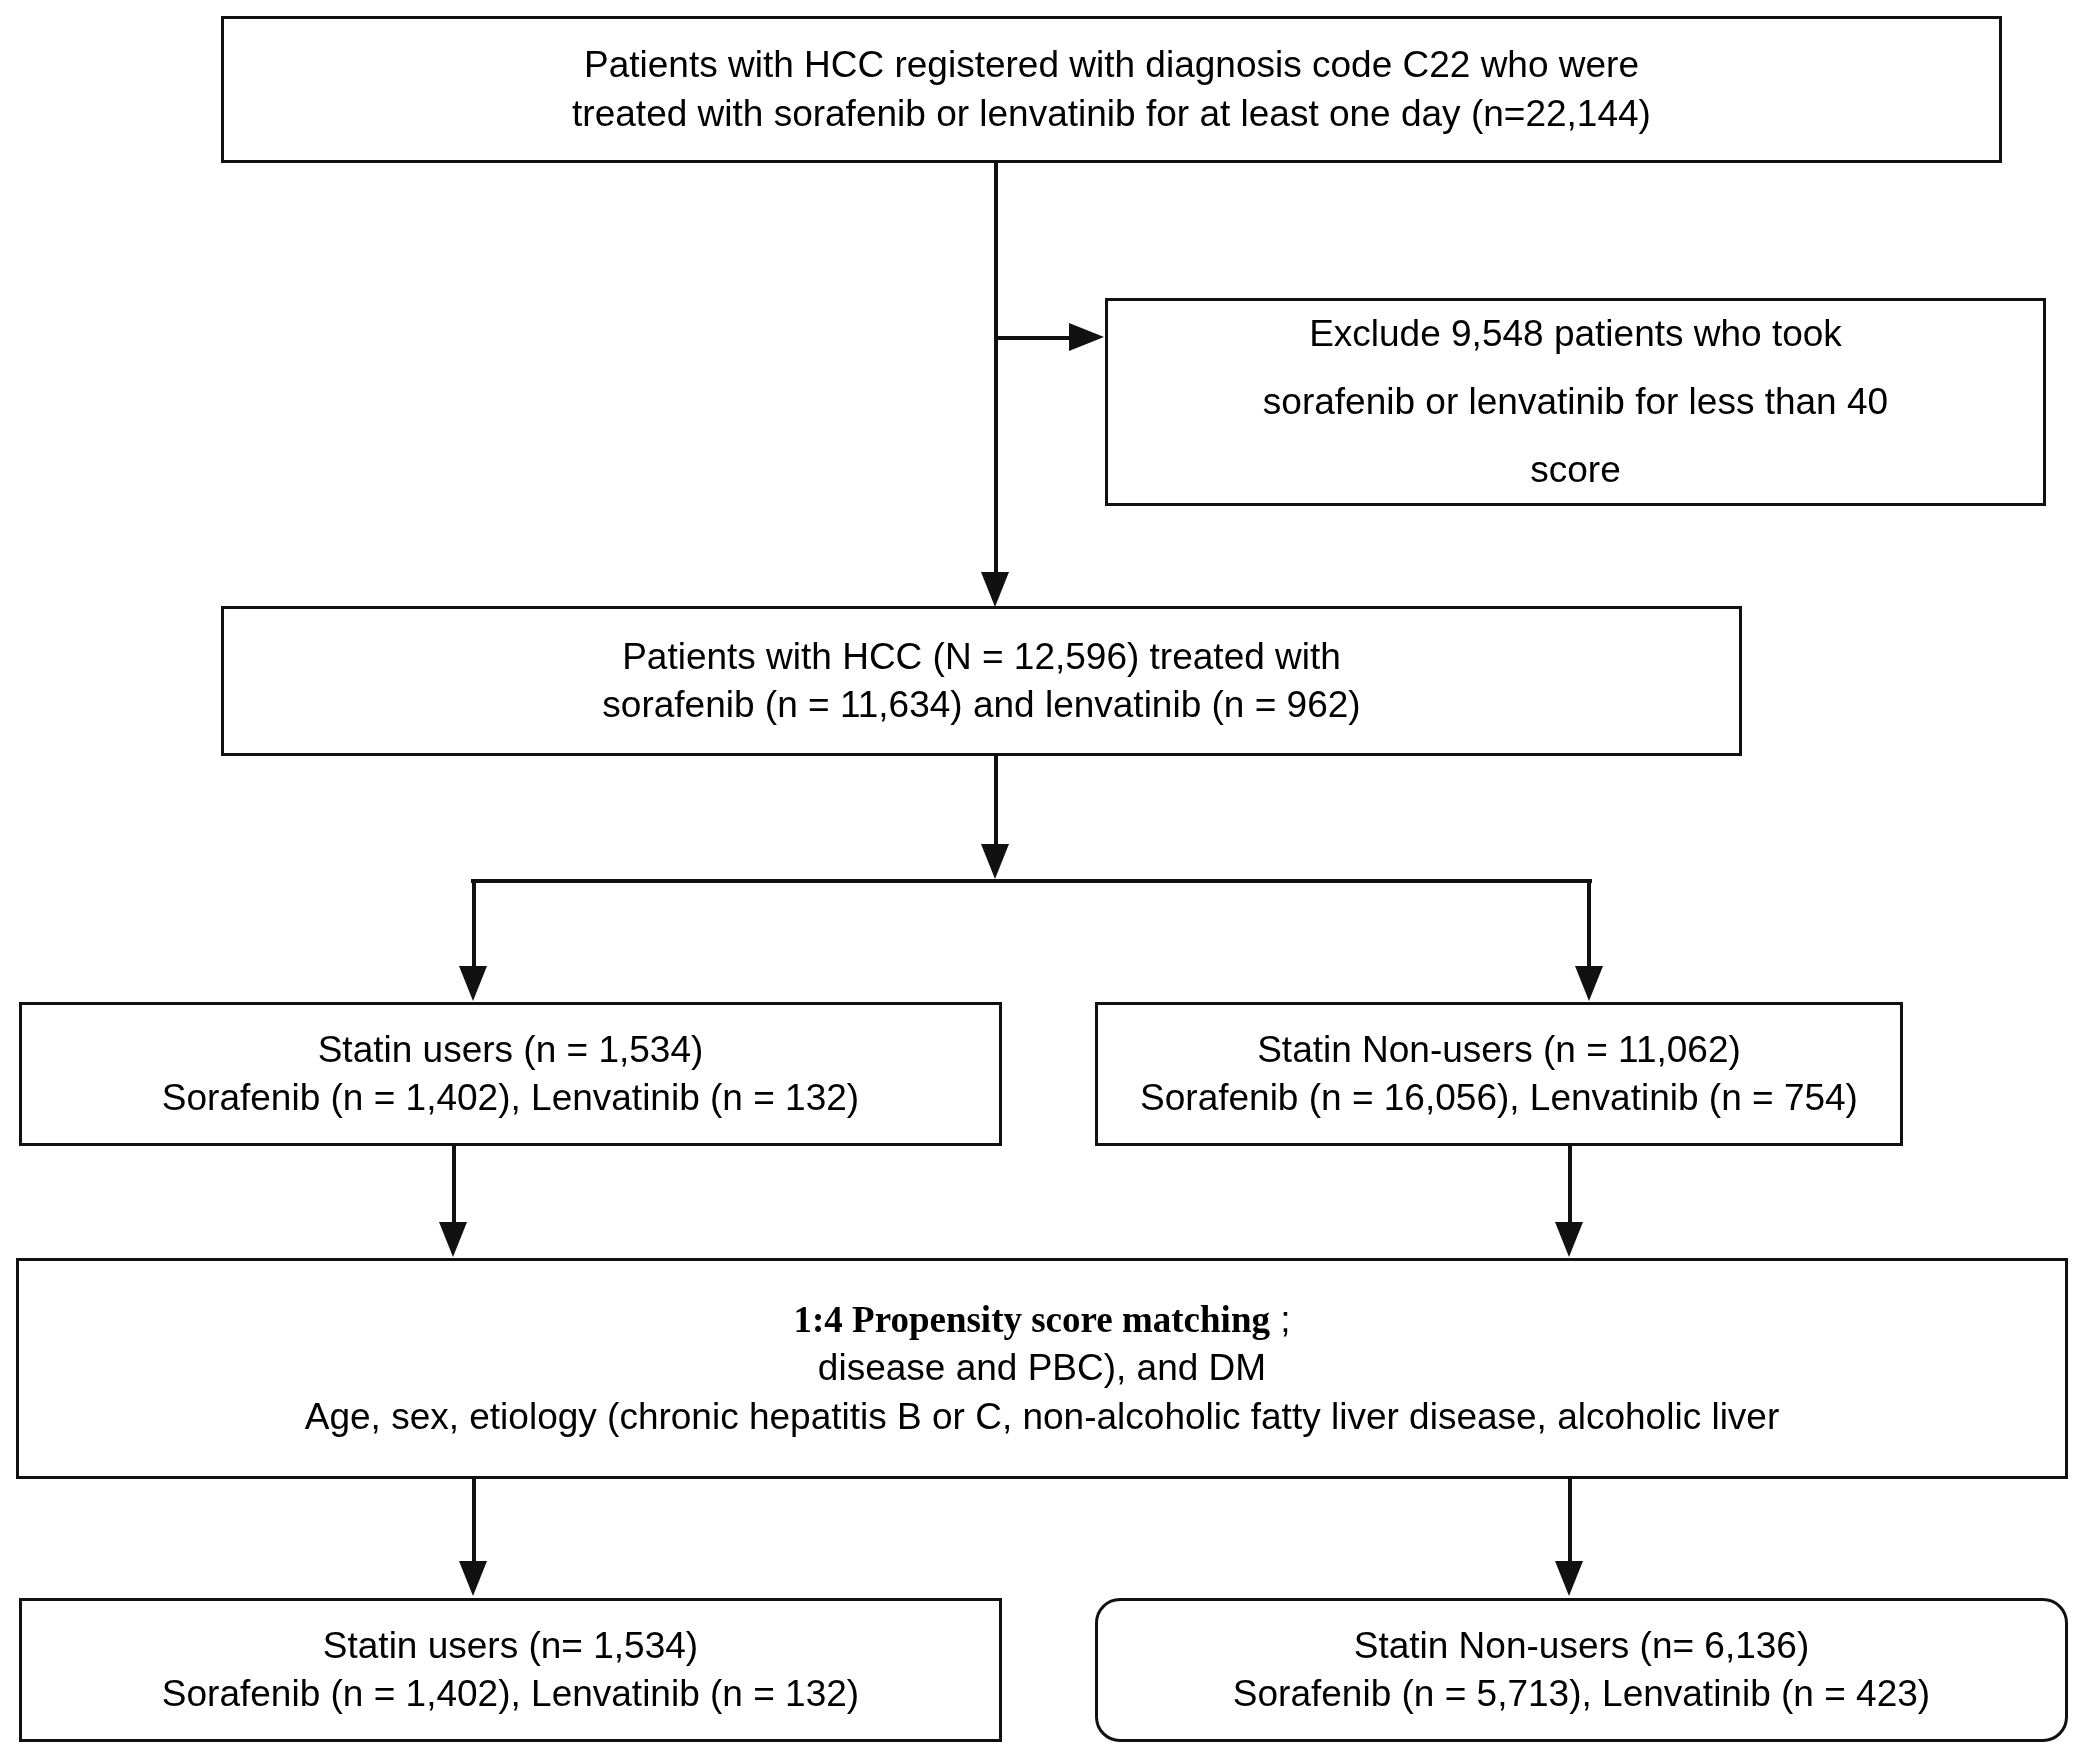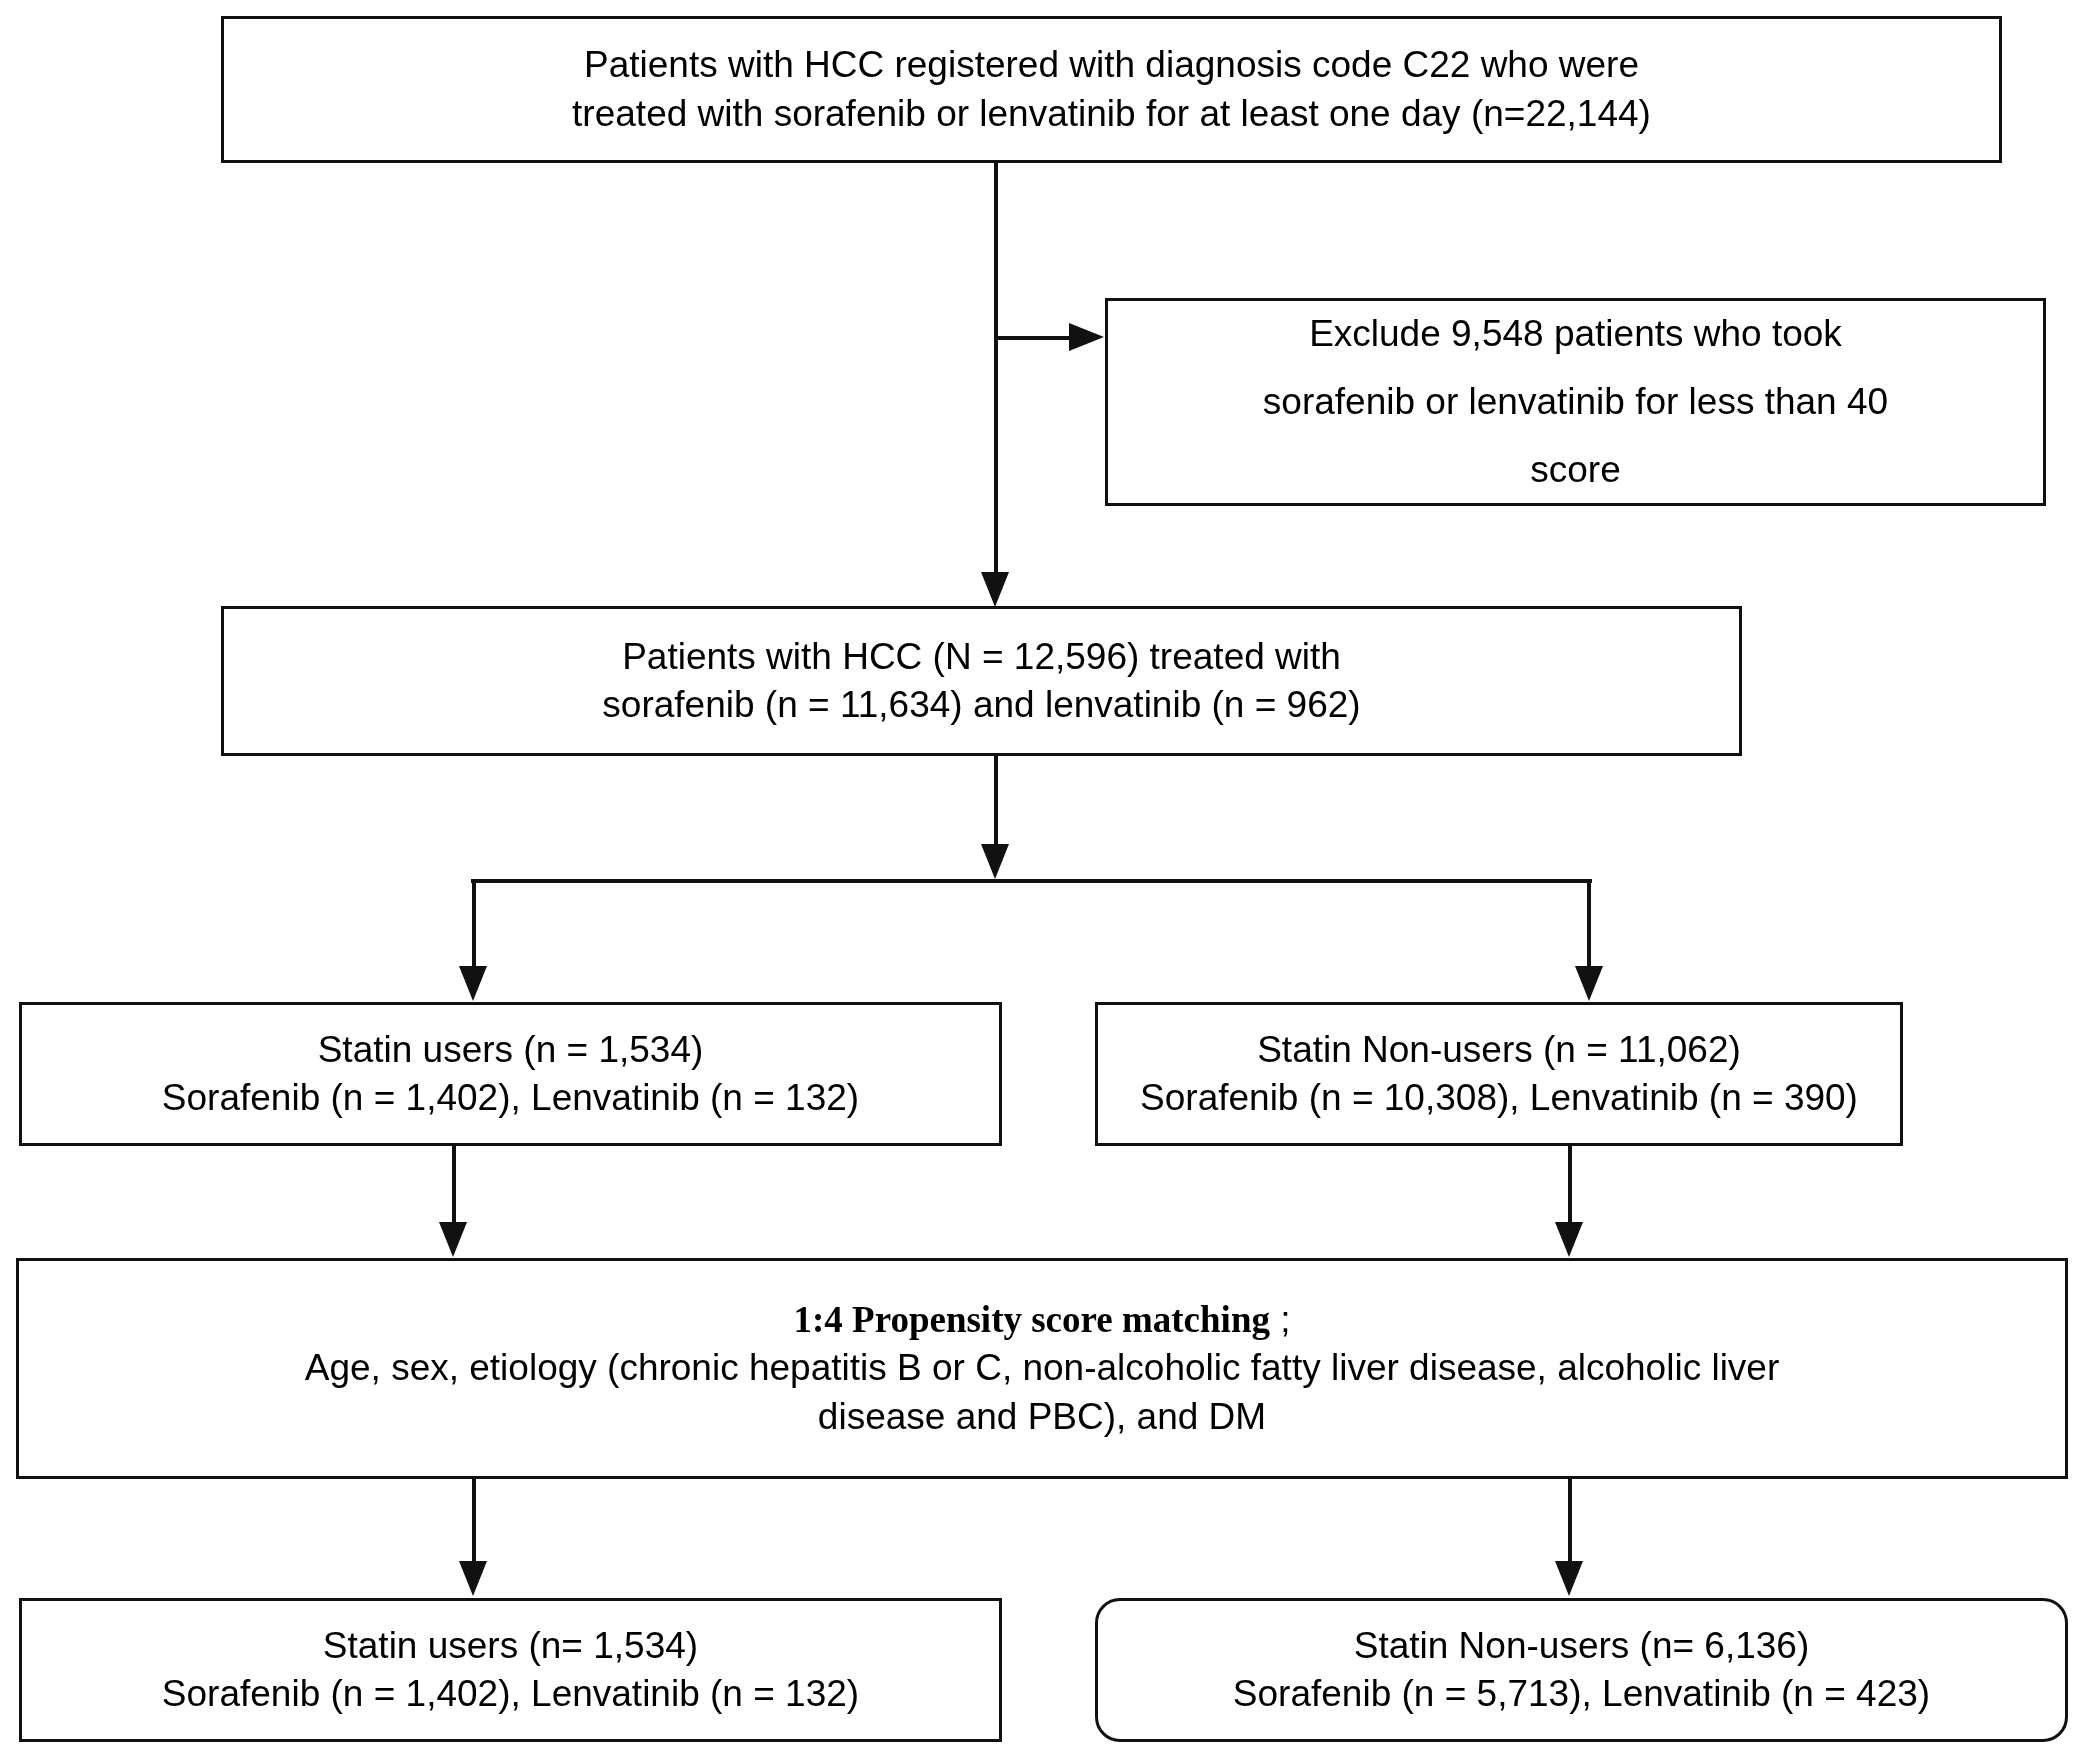--- a/index.html
+++ b/index.html
@@ -107,35 +107,35 @@
   <div class="vline" style="left:1587px; top:879px; height:90px;"></div>
   <div class="arrow-down" style="left:1575px; top:966px;"></div>
 
   <div class="node" style="left:19px; top:1002px; width:983px; height:144px;">
     <span class="line">Statin users (n = 1,534)</span>
     <span class="line">Sorafenib (n = 1,402), Lenvatinib (n =  132)</span>
   </div>
 
   <div class="node" style="left:1095px; top:1002px; width:808px; height:144px;">
     <span class="line">Statin Non-users (n = 11,062)</span>
-    <span class="line">Sorafenib (n = 10,308), Lenvatinib (n =  390)</span>
+    <span class="line">Sorafenib (n = 16,056), Lenvatinib (n =  754)</span>
   </div>
 
   <div class="vline" style="left:452px; top:1146px; height:77px;"></div>
   <div class="arrow-down" style="left:439px; top:1222px;"></div>
 
   <div class="vline" style="left:1568px; top:1146px; height:77px;"></div>
   <div class="arrow-down" style="left:1555px; top:1222px;"></div>
 
   <div class="node wrapline" style="left:16px; top:1258px; width:2052px; height:221px;">
     <span class="line">
       <span class="bold">1:4 Propensity score matching</span><span> ;</span>
     </span>
+    <span class="line">disease and PBC), and DM</span>
     <span class="line">Age, sex, etiology (chronic hepatitis B or C, non-alcoholic fatty liver disease, alcoholic liver</span>
-    <span class="line">disease and PBC), and DM</span>
   </div>
 
   <div class="vline" style="left:472px; top:1479px; height:83px;"></div>
   <div class="arrow-down" style="left:459px; top:1561px;"></div>
 
   <div class="vline" style="left:1568px; top:1479px; height:83px;"></div>
   <div class="arrow-down" style="left:1555px; top:1561px;"></div>
 
   <div class="node" style="left:19px; top:1598px; width:983px; height:144px;">
     <span class="line">Statin users (n= 1,534)</span>

